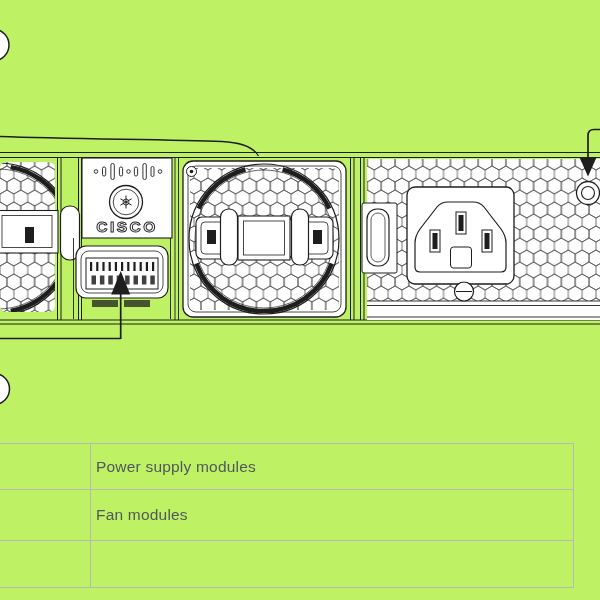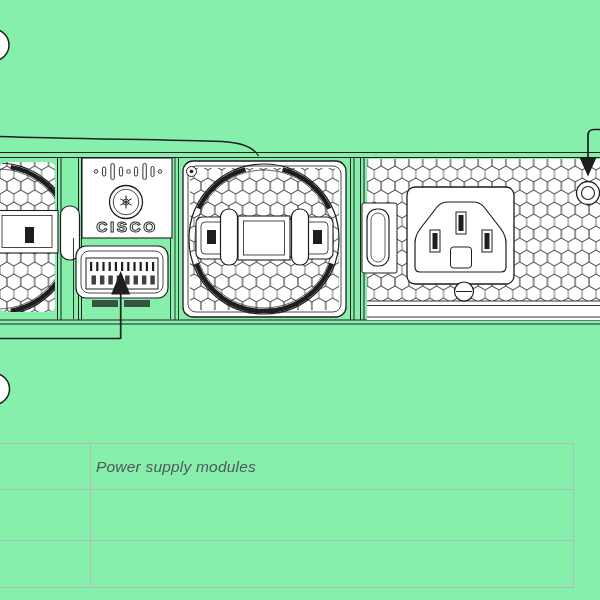--- a/index.html
+++ b/index.html
@@ -1,36 +1,36 @@
 <!DOCTYPE html>
 <html style="--line: #1e1e1e; --honeycomb: #595b5c; --table_border: #b6b9ba; --table_text: #50575d;"><head>
 <meta charset="utf-8">
 <style>
   html,body{margin:0;padding:0;background:#fff;}
-  #stage{position:relative;width:600px;height:600px;background:#86efac;overflow:hidden;
+  #stage{position:relative;width:600px;height:600px;background:#bef264;overflow:hidden;
          font-family:"Liberation Sans",sans-serif;}
   #figure-svg{position:absolute;left:0;top:0;}
   .ln{stroke:var(--line);fill:none;}
   .lnf{stroke:var(--line);fill:#fff;}
   .dk{fill:var(--line);stroke:none;}
   .hx{stroke:var(--honeycomb);stroke-width:.85;fill:none;}
   text.logo{fill:#fff;stroke:var(--line);stroke-width:1px;font-weight:bold;
             font-family:"Liberation Sans",sans-serif;font-size:15.5px;letter-spacing:2.5px;}
   .legend{position:absolute;left:-20px;top:443px;width:594px;
           border-top:1px solid var(--table_border);
           border-right:1px solid var(--table_border);
           box-sizing:border-box;}
   .lrow{display:grid;grid-template-columns:111px 1fr;
         border-bottom:1px solid var(--table_border);}
   .lrow:nth-child(1){height:45px;}
   .lrow:nth-child(2){height:50px;}
   .lrow:nth-child(3){height:46px;}
   .lnum{border-right:1px solid var(--table_border);}
   .lnum,.llabel{display:flex;align-items:center;color:var(--table_text);
-        font-size:15.5px;letter-spacing:.2px;font-style:italic;}
+        font-size:15.5px;letter-spacing:.2px;}
   .llabel{padding-left:5px;}
 </style>
 </head>
 <body>
 
 <div id="stage">
 
 <svg id="figure-svg" width="600" height="440" viewBox="0 0 600 440">
   <defs>
     <path id="h0" d="M0,-8 L6.93,-4 L6.93,4 L0,8 L-6.93,4 L-6.93,-4 Z"></path>
@@ -183,19 +183,20 @@
   <circle class="lnf" cx="-6" cy="389" r="15.5" stroke-width="1.5"></circle>
 </svg>
 
   <div class="legend">
     <div class="lrow">
       <div class="lnum"></div>
       <div class="llabel">Power supply modules</div>
     </div>
     <div class="lrow">
       <div class="lnum"></div>
+      <div class="llabel">Fan modules</div>
     </div>
     <div class="lrow">
       <div class="lnum"></div>
     </div>
   </div>
 
 </div>
 
 </body></html>

